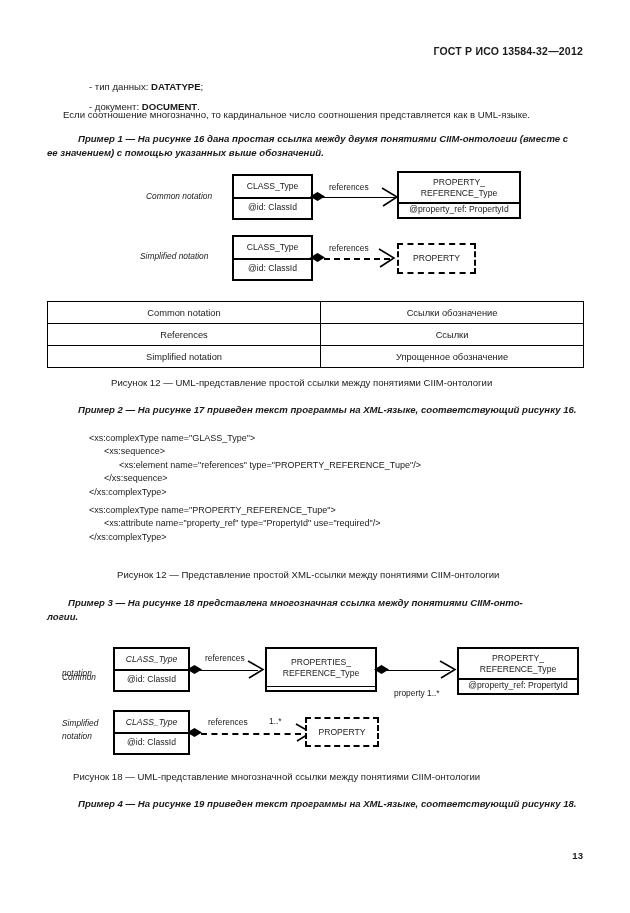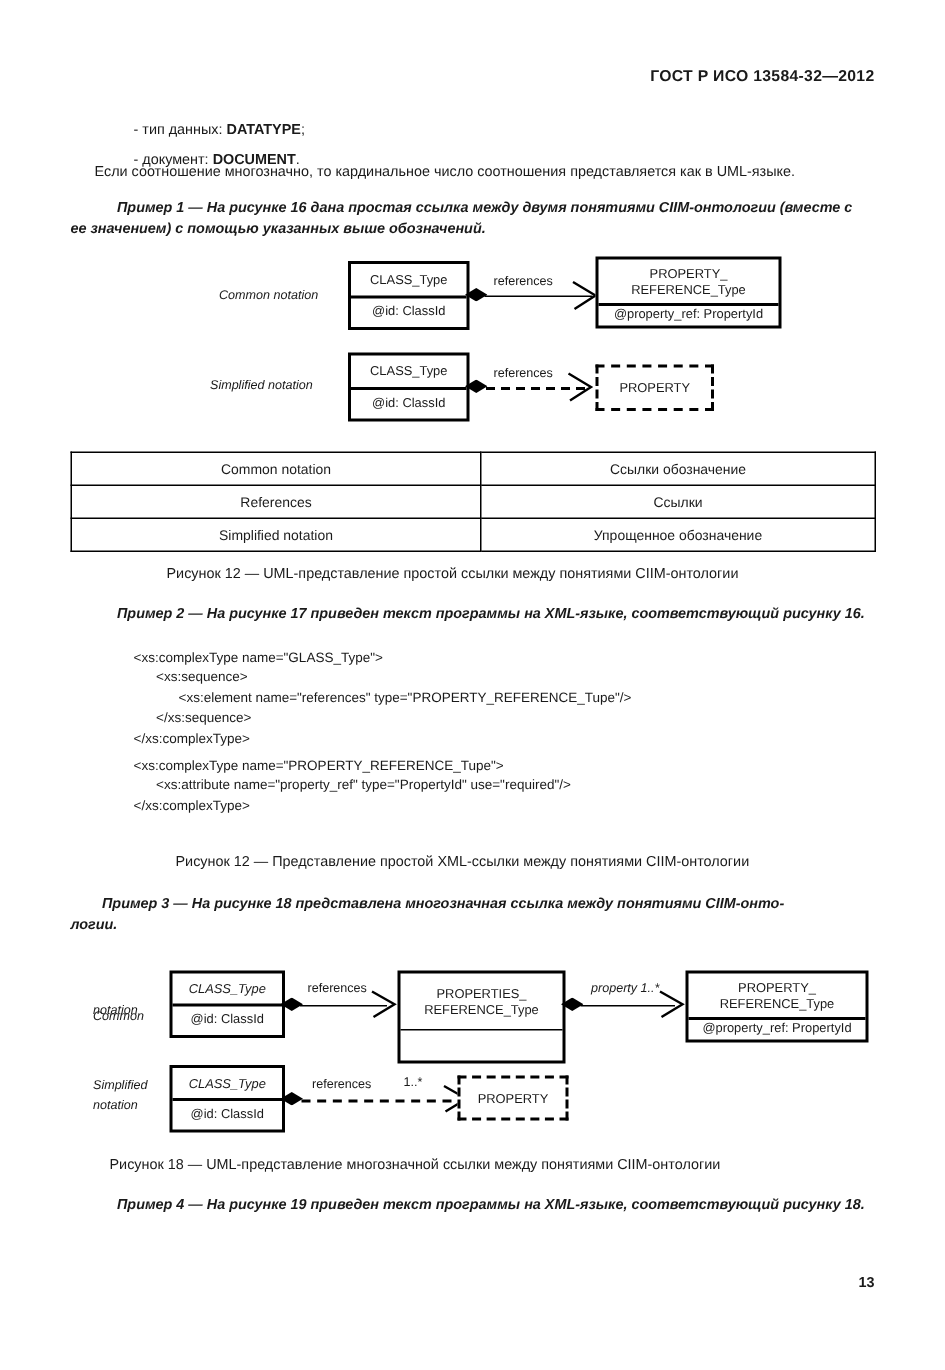--- a/index.html
+++ b/index.html
@@ -212,35 +212,35 @@
     <div class="uml-cell" style="height:21px;">@id: ClassId</div>
   </div>
 
   <div class="diamond" style="left:187px;top:665px;"></div>
   <div class="line" style="left:200px;top:669.5px;width:58px;"></div>
   <svg class="arrowhead" style="left:246px;top:660px;" width="20" height="20" viewBox="0 0 20 20">
     <path d="M2 1 L17 9.5 L3 18" fill="none" stroke="#000" stroke-width="1.6"></path>
   </svg>
   <div class="lbl" style="left:205px;top:653px;">references</div>
 
-  <div class="uml-box" style="left:265px;top:647px;width:112px;height:62px;">
+  <div class="uml-box" style="left:265px;top:647px;width:112px;height:45px;">
     <div class="uml-cell" style="height:37px;flex-direction:column;">
       <span>PROPERTIES_</span>
       <span>REFERENCE_Type</span>
     </div>
     <div class="uml-sep thin" style="top:37px;"></div>
     <div class="uml-cell" style="height:4px;"></div>
   </div>
 
   <div class="diamond" style="left:374px;top:665px;"></div>
   <div class="line" style="left:387px;top:669.5px;width:63px;"></div>
   <svg class="arrowhead" style="left:438px;top:660px;" width="20" height="20" viewBox="0 0 20 20">
     <path d="M2 1 L17 9.5 L3 18" fill="none" stroke="#000" stroke-width="1.6"></path>
   </svg>
-  <div class="lbl" style="left:394px;top:653px;font-style:italic;">property 1..*</div>
+  <div class="lbl" style="left:394px;top:688px;">property 1..*</div>
 
   <div class="uml-box" style="left:457px;top:647px;width:122px;height:48px;">
     <div class="uml-cell" style="height:29px;flex-direction:column;">
       <span>PROPERTY_</span>
       <span>REFERENCE_Type</span>
     </div>
     <div class="uml-sep" style="top:29px;"></div>
     <div class="uml-cell" style="height:15px;">@property_ref: PropertyId</div>
   </div>
 

